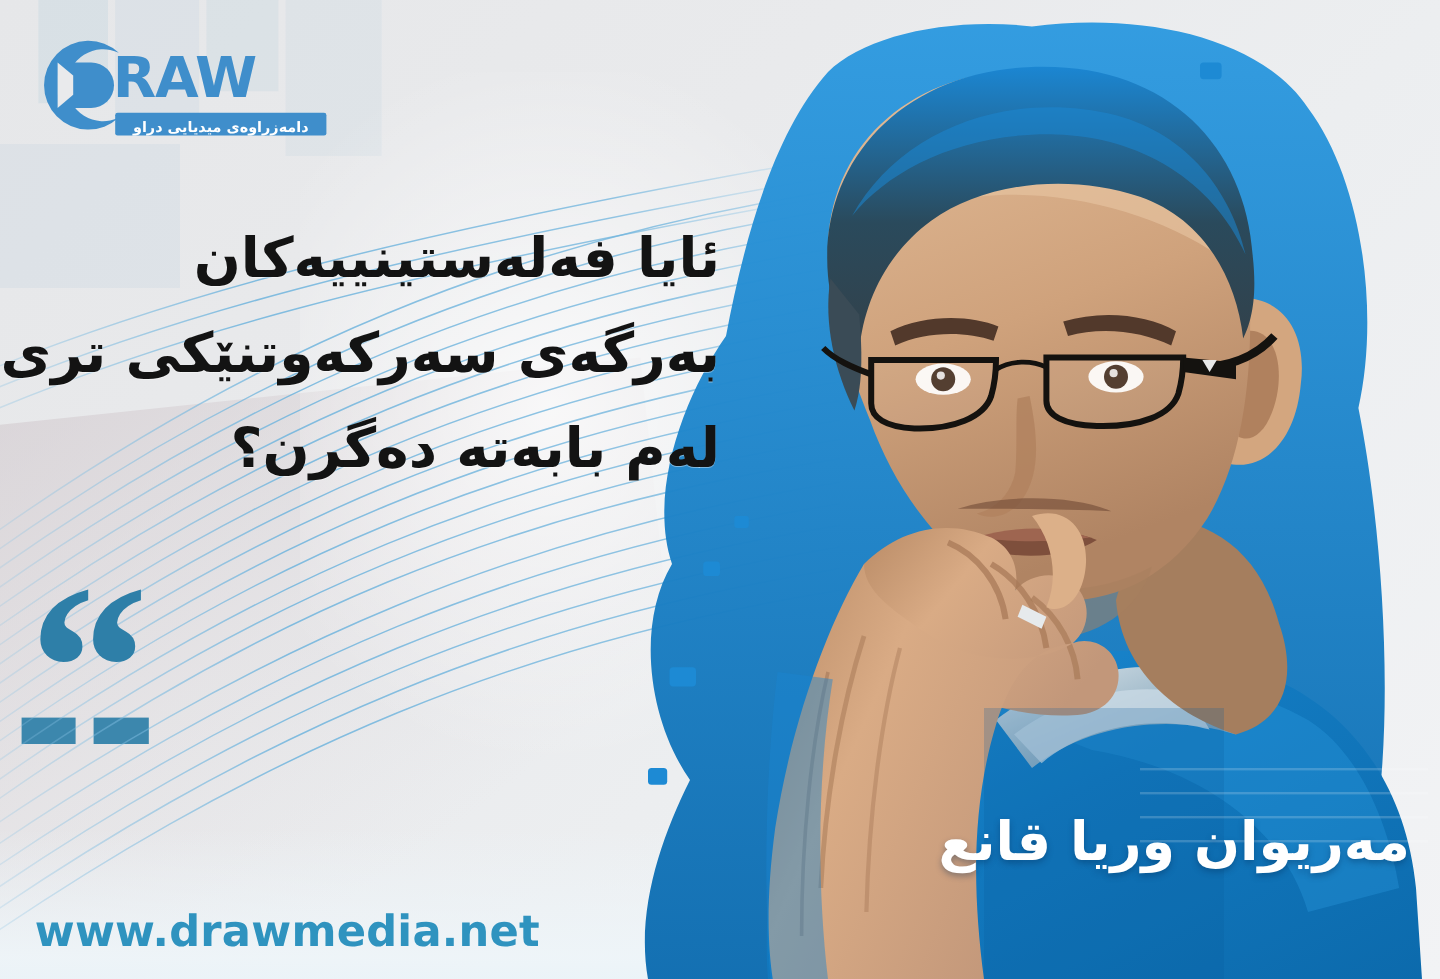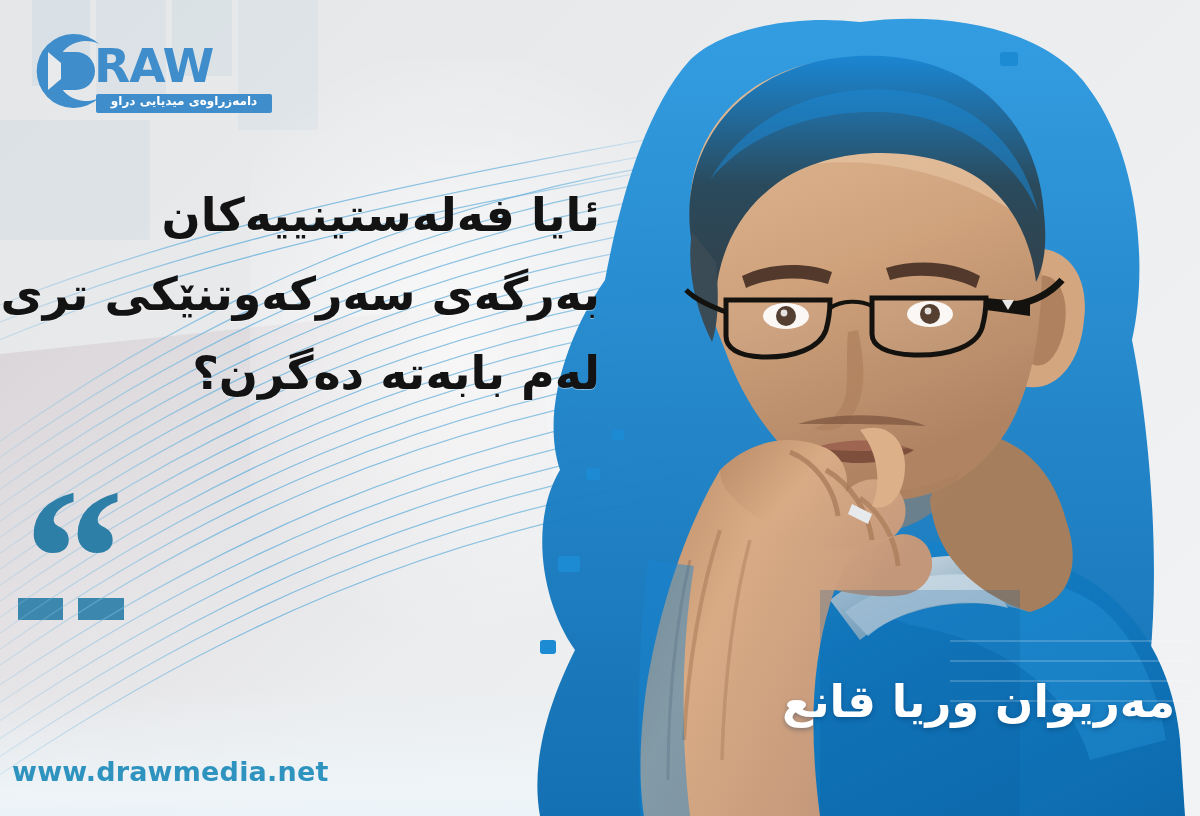--- a/index.html
+++ b/index.html
@@ -45,21 +45,21 @@
   .logo { position:absolute; left:28px; top:26px; width:250px; height:86px; }
   .logo-mark { position:absolute; left:0; top:6px; width:78px; height:78px; }
   .logo-word { position:absolute; left:66px; top:16px; }
   .logo-raw {
     font-family:"DejaVu Sans", sans-serif;
     font-size:47px; font-weight:bold; color:#3f8ecb; letter-spacing:-1px; line-height:1;
   }
   .logo-sub {
     position:absolute; left:68px; top:68px; width:176px; height:19px;
     background:#3f8ecb; border-radius:2px;
-    display:flex; align-items:flex-start; justify-content:center;
+    display:flex; align-items:flex-end; justify-content:center;
     direction:rtl;
   }
   .logo-sub span { color:#ffffff; font-size:12px; font-weight:bold; letter-spacing:.2px; }
 
   
   .headline {
     position:absolute; right:600px; top:176px; width:640px;
     direction:rtl; text-align:right;
     color:#131313; font-size:46px; font-weight:bold; line-height:1.72;
     text-shadow:0 1px 0 rgba(255,255,255,.4);
@@ -70,22 +70,22 @@
   
   .quote {
     position:absolute; left:24px; top:486px;
     color:#2e7fa8; font-size:200px; line-height:.72; font-weight:bold;
     font-family:"Liberation Serif", serif;
     letter-spacing:4px;
   }
 
   
   .url {
-    position:absolute; left:12px; top:756px;
-    color:#2f93bf; font-size:27px; font-weight:bold; letter-spacing:.2px;
+    position:absolute; left:29px; top:756px;
+    color:#2f93bf; font-size:36px; font-weight:bold; letter-spacing:.2px;
   }
 
   
   .portrait { position:absolute; left:390px; top:0; width:810px; height:816px; overflow:hidden; }
   .portrait svg { position:absolute; left:0; top:0; }
 
   
   .name {
     position:absolute; right:25px; top:679px; direction:rtl; 
     color:#ffffff; font-size:45px; font-weight:bold; line-height:1;

